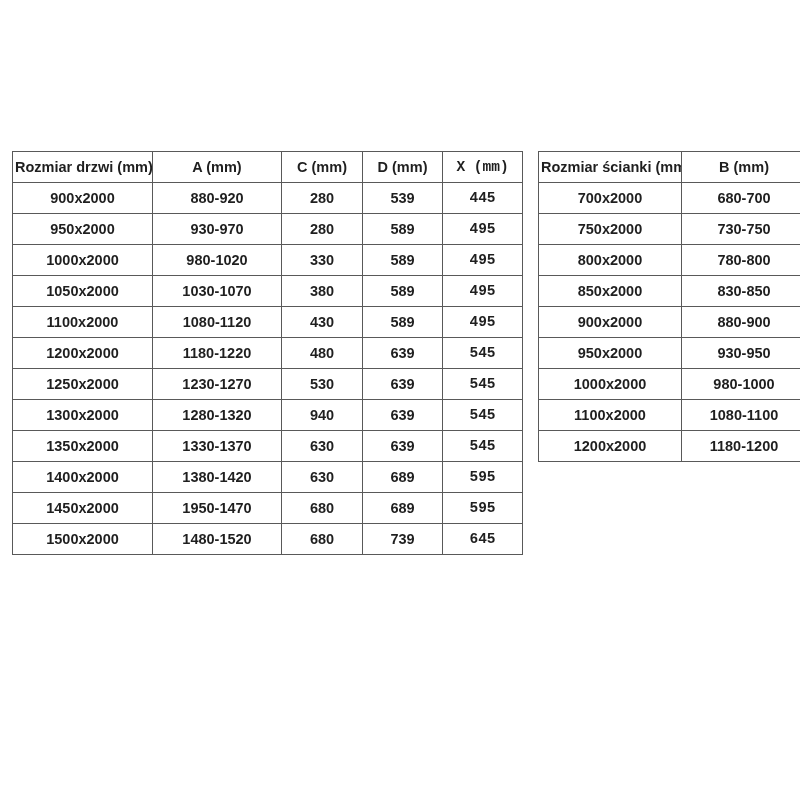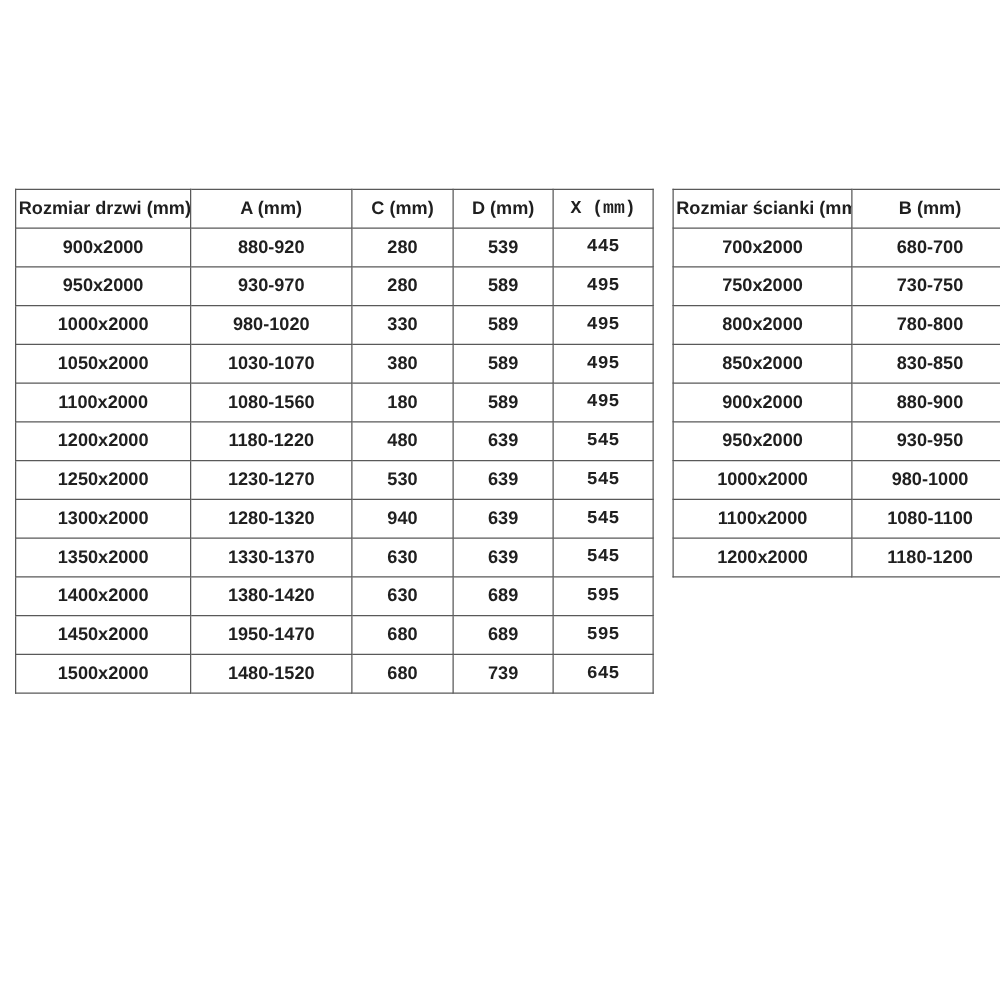--- a/index.html
+++ b/index.html
@@ -92,22 +92,22 @@
         </tr>
         <tr>
           <td>1050x2000</td>
           <td>1030-1070</td>
           <td>380</td>
           <td>589</td>
           <td>495</td>
         </tr>
         <tr>
           <td>1100x2000</td>
-          <td>1080-1560</td>
-          <td>180</td>
+          <td>1080-1120</td>
+          <td>430</td>
           <td>589</td>
           <td>495</td>
         </tr>
         <tr>
           <td>1200x2000</td>
           <td>1180-1220</td>
           <td>480</td>
           <td>639</td>
           <td>545</td>
         </tr>

